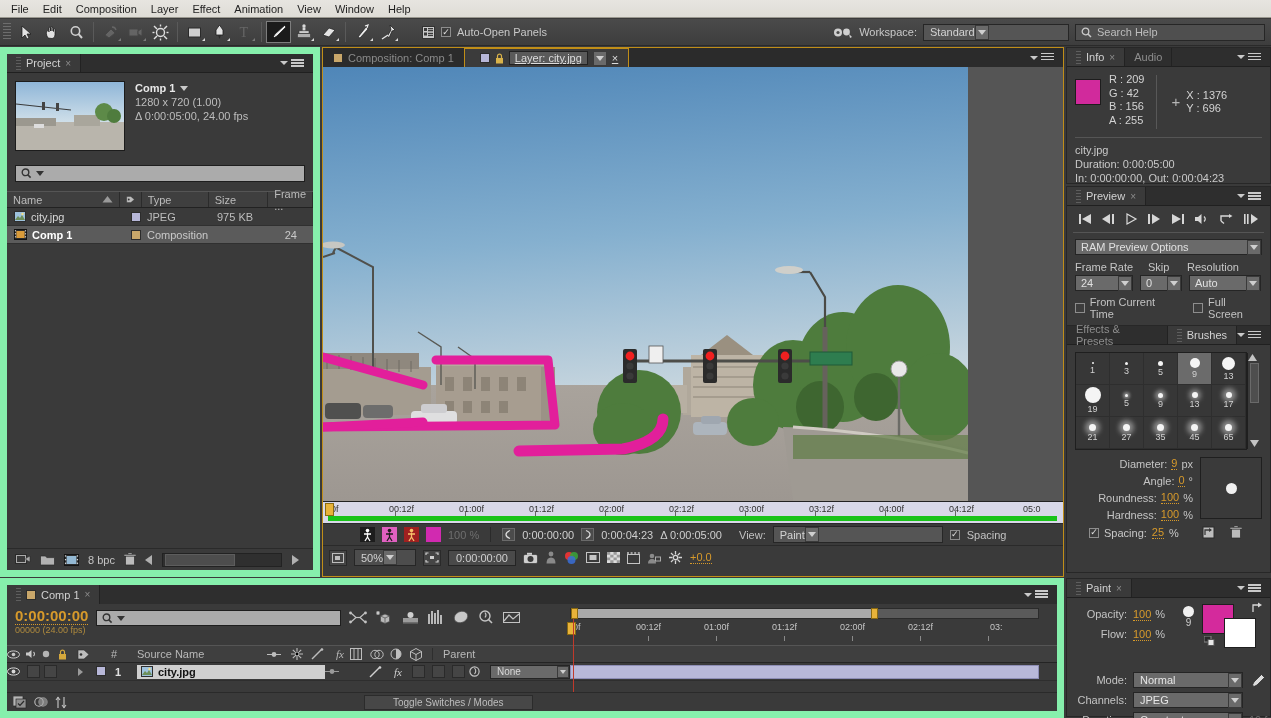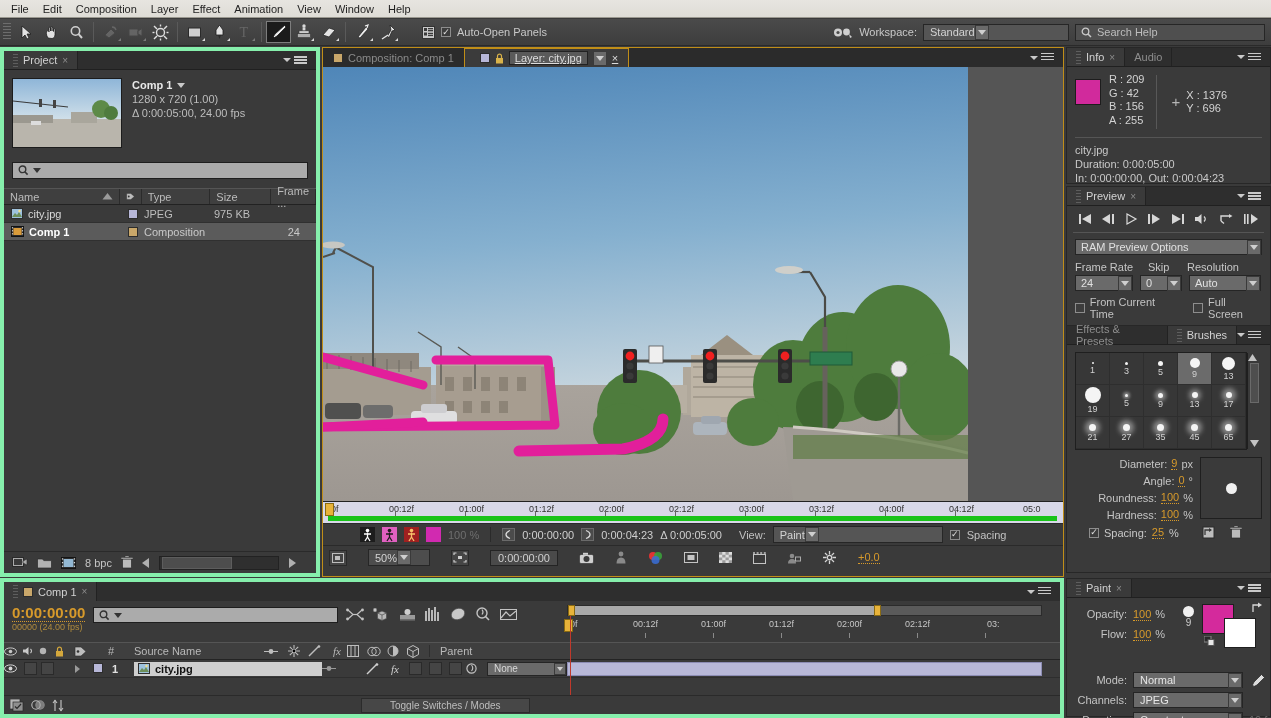--- a/index.html
+++ b/index.html
@@ -58,21 +58,21 @@
   .caret { width:0;height:0;border-left:4px solid transparent;border-right:4px solid transparent;
            border-top:5px solid #cfcfcf; margin-left:6px;}
   .caretbox { width:14px;height:15px;background:#6a6a6a;border:1px solid #3a3a3a;
     display:flex;align-items:center;justify-content:center;}
   .searchhelp {
     width:190px;height:17px;background:#4f4f4f;border:1px solid #262626;
     display:flex;align-items:center;gap:5px;padding-left:5px;color:#bdbdbd;
   }
 
   
-  .panel { position:absolute; background:#3a3a3a; border:4px solid #86efac; }
+  .panel { position:absolute; background:#3a3a3a; border:7px solid #86efac; }
   .ptabs {
     height:19px; background:#2e2e2e; display:flex; align-items:stretch;
     border-bottom:1px solid #202020; position:relative;
   }
   .ptab {
     display:flex;align-items:center;gap:5px;padding:0 9px;
     font-size:11px;color:#8d8d8d;background:#2e2e2e;cursor:default;
     border-right:1px solid #222;
   }
   .ptab.act { background:#3a3a3a; color:#d2d2d2; }
@@ -129,21 +129,21 @@
   .tl-strip { height:22px; background:#d8d8e8; position:relative; border-top:1px solid #222;}
   .tl-labels { position:absolute; left:0;top:0;width:100%;height:15px;font-size:9px;color:#333;}
   .tl-lab { position:absolute; top:2px; }
   .tl-green { position:absolute;left:0;bottom:2px;height:5px;background:#19c319;}
   .tl-ticks{position:absolute;bottom:7px;height:5px;width:1px;background:#666;}
   .comp-ctrl {
     height:22px; background:#3a3a3a; display:flex;align-items:center;gap:7px;
     border-top:1px solid #2a2a2a; padding-left:8px; font-size:11px; color:#c2c2c2;
   }
   .comp-ctrl2 {
-    height:24px; background:#3a3a3a; display:flex;align-items:center;gap:21px;
+    height:24px; background:#3a3a3a; display:flex;align-items:center;gap:7px;
     border-top:1px solid #2a2a2a; padding-left:6px; font-size:11px; color:#c2c2c2;
   }
   .mini { width:18px;height:16px;background:#454545;border:1px solid #2a2a2a;
           display:flex;align-items:center;justify-content:center;}
   .tcode { color:#cfcfcf; font-size:11px; }
 
   
   .rp { position:absolute; left:1066px; width:205px; background:#3a3a3a; border:1px solid #272727;}
   #info { top:47px; height:137px; }
   .info-body { padding:6px 8px 0 8px; }

